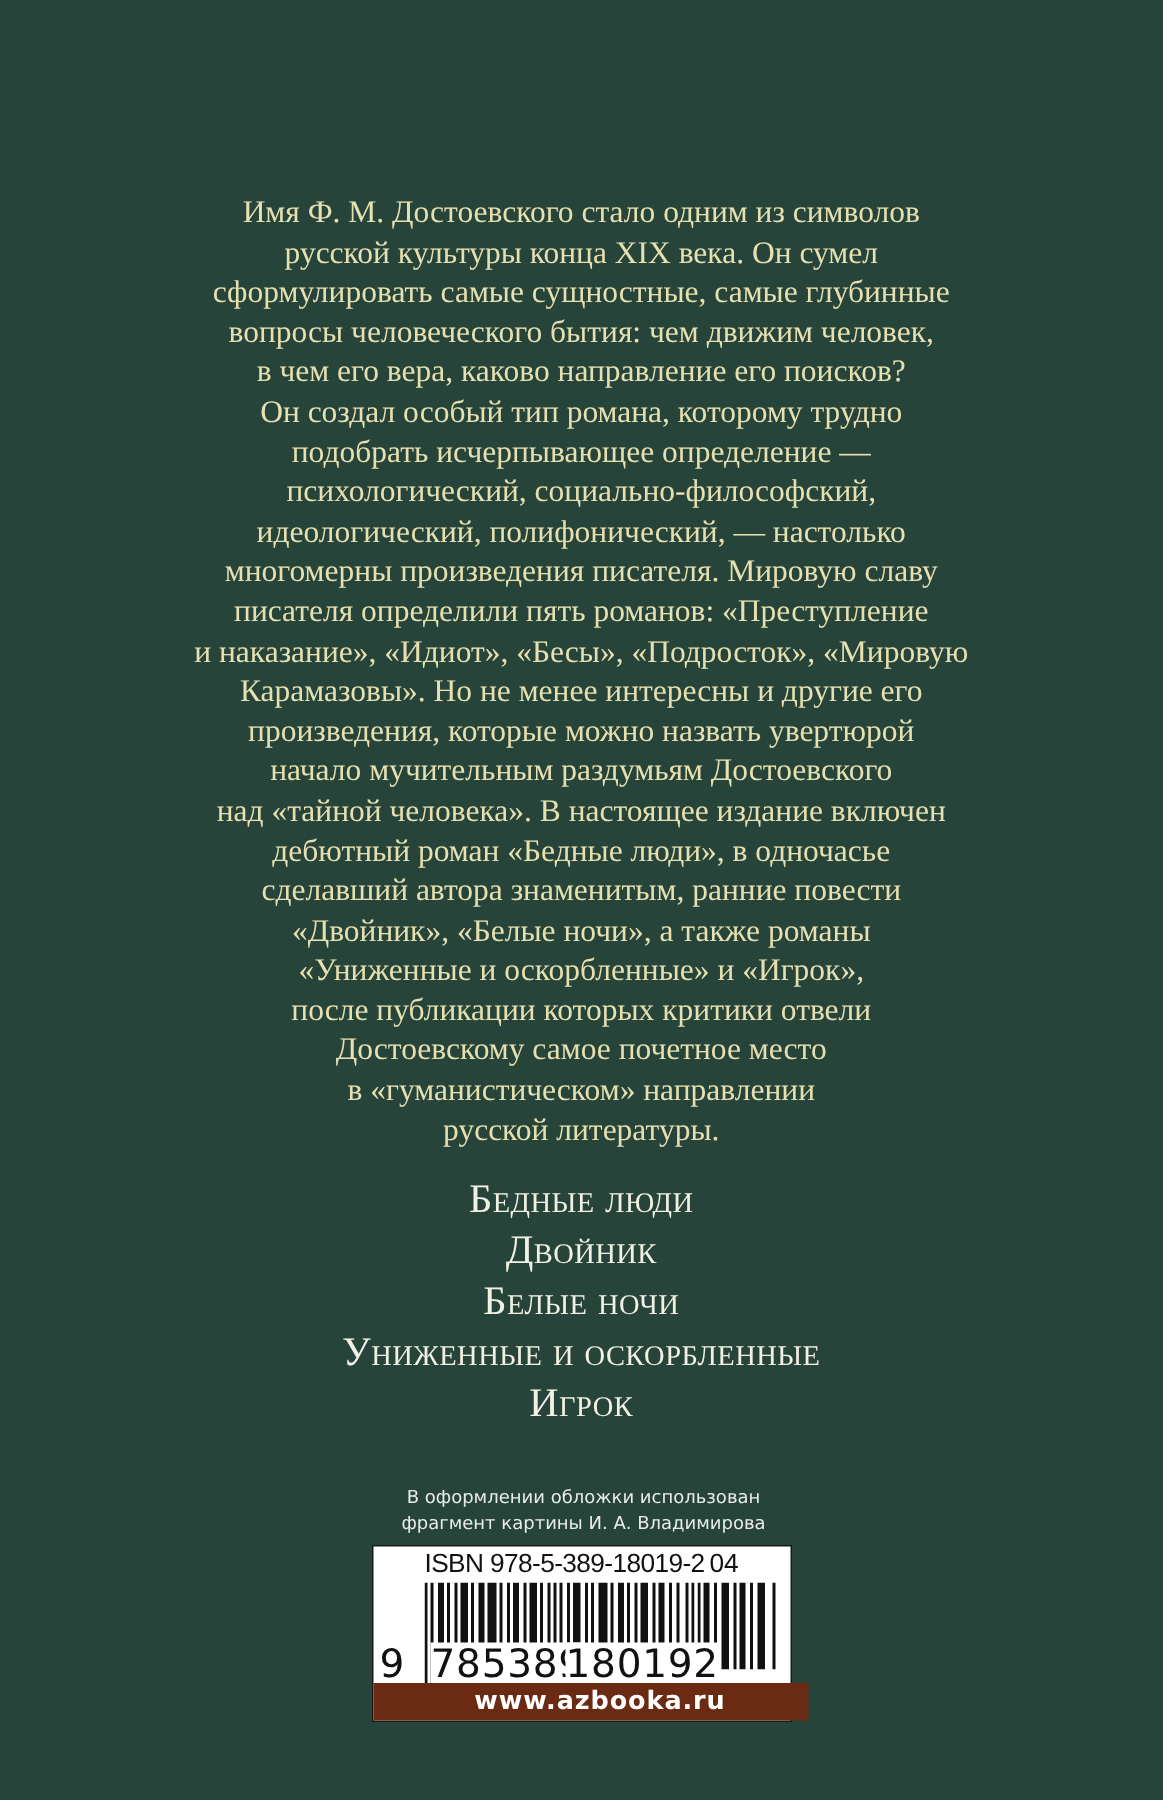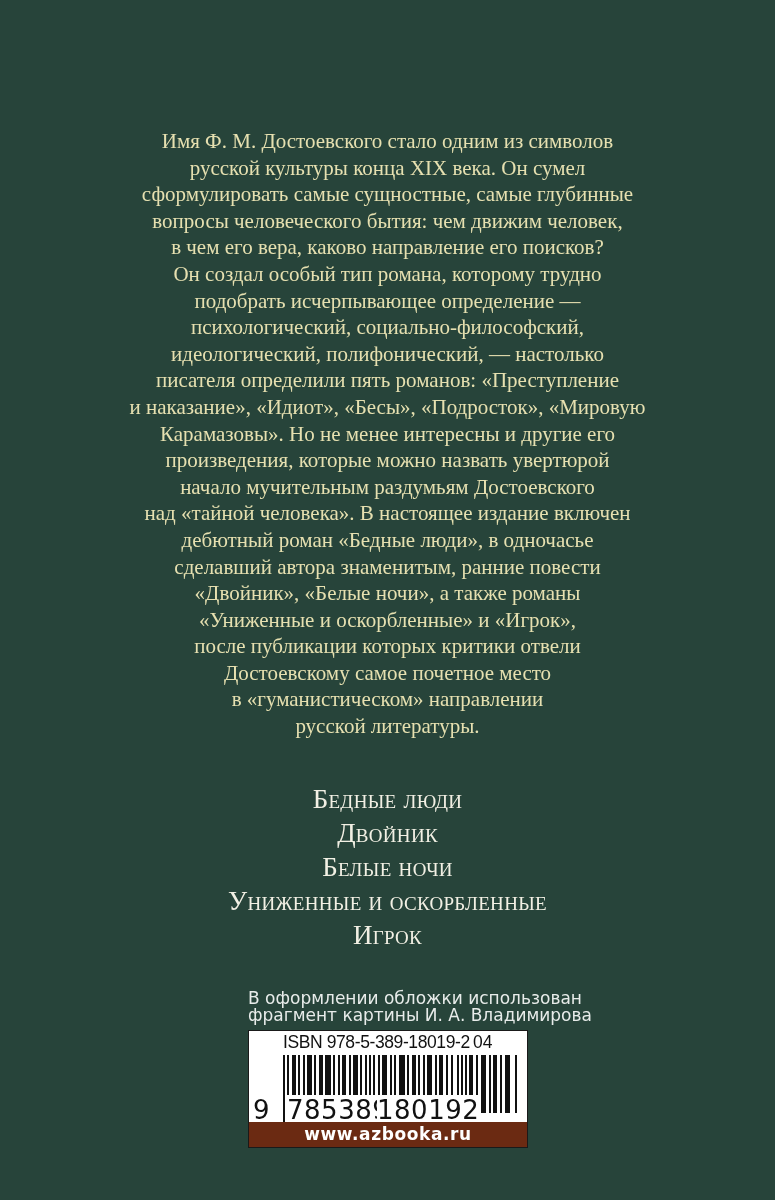--- a/index.html
+++ b/index.html
@@ -47,21 +47,21 @@
       white-space: nowrap;
     }
     .credit {
       position: absolute;
       left: 248px;
       top: 990px;
       width: 282px;
       text-align: center;
       color: #e8ecea;
       font-family: "DejaVu Sans", "Liberation Sans", sans-serif;
-      font-size: 17px;
+      font-size: 12px;
       line-height: 17px;
     }
     .credit .line {
       display: block;
       white-space: nowrap;
     }
     .barcode-box {
       position: absolute;
       left: 248px;
       top: 1030px;
@@ -127,35 +127,37 @@
       width: 100%;
       height: 25px;
       background: #6b2a12;
       color: #ffffff;
       text-align: center;
       font-family: "DejaVu Sans", "Liberation Sans", sans-serif;
       font-weight: bold;
       font-size: 17px;
       line-height: 25px;
       letter-spacing: 0.6px;
+      padding-left: 12px;
     }
   </style>
 </head>
 <body>
 
 <div class="annotation">
   <span class="line">Имя Ф. М. Достоевского стало одним из символов</span>
   <span class="line">русской культуры конца XIX века. Он сумел</span>
   <span class="line">сформулировать самые сущностные, самые глубинные</span>
   <span class="line">вопросы человеческого бытия: чем движим человек,</span>
   <span class="line">в чем его вера, каково направление его поисков?</span>
   <span class="line">Он создал особый тип романа, которому трудно</span>
   <span class="line">подобрать исчерпывающее определение —</span>
   <span class="line">психологический, социально-философский,</span>
   <span class="line">идеологический, полифонический, — настолько</span>
+  <span class="line">многомерны произведения писателя. Мировую славу</span>
   <span class="line">писателя определили пять романов: «Преступление</span>
   <span class="line">и наказание», «Идиот», «Бесы», «Подросток», «Мировую</span>
   <span class="line">Карамазовы». Но не менее интересны и другие его</span>
   <span class="line">произведения, которые можно назвать увертюрой</span>
   <span class="line">начало мучительным раздумьям Достоевского</span>
   <span class="line">над «тайной человека». В настоящее издание включен</span>
   <span class="line">дебютный роман «Бедные люди», в одночасье</span>
   <span class="line">сделавший автора знаменитым, ранние повести</span>
   <span class="line">«Двойник», «Белые ночи», а также романы</span>
   <span class="line">«Униженные и оскорбленные» и «Игрок»,</span>

